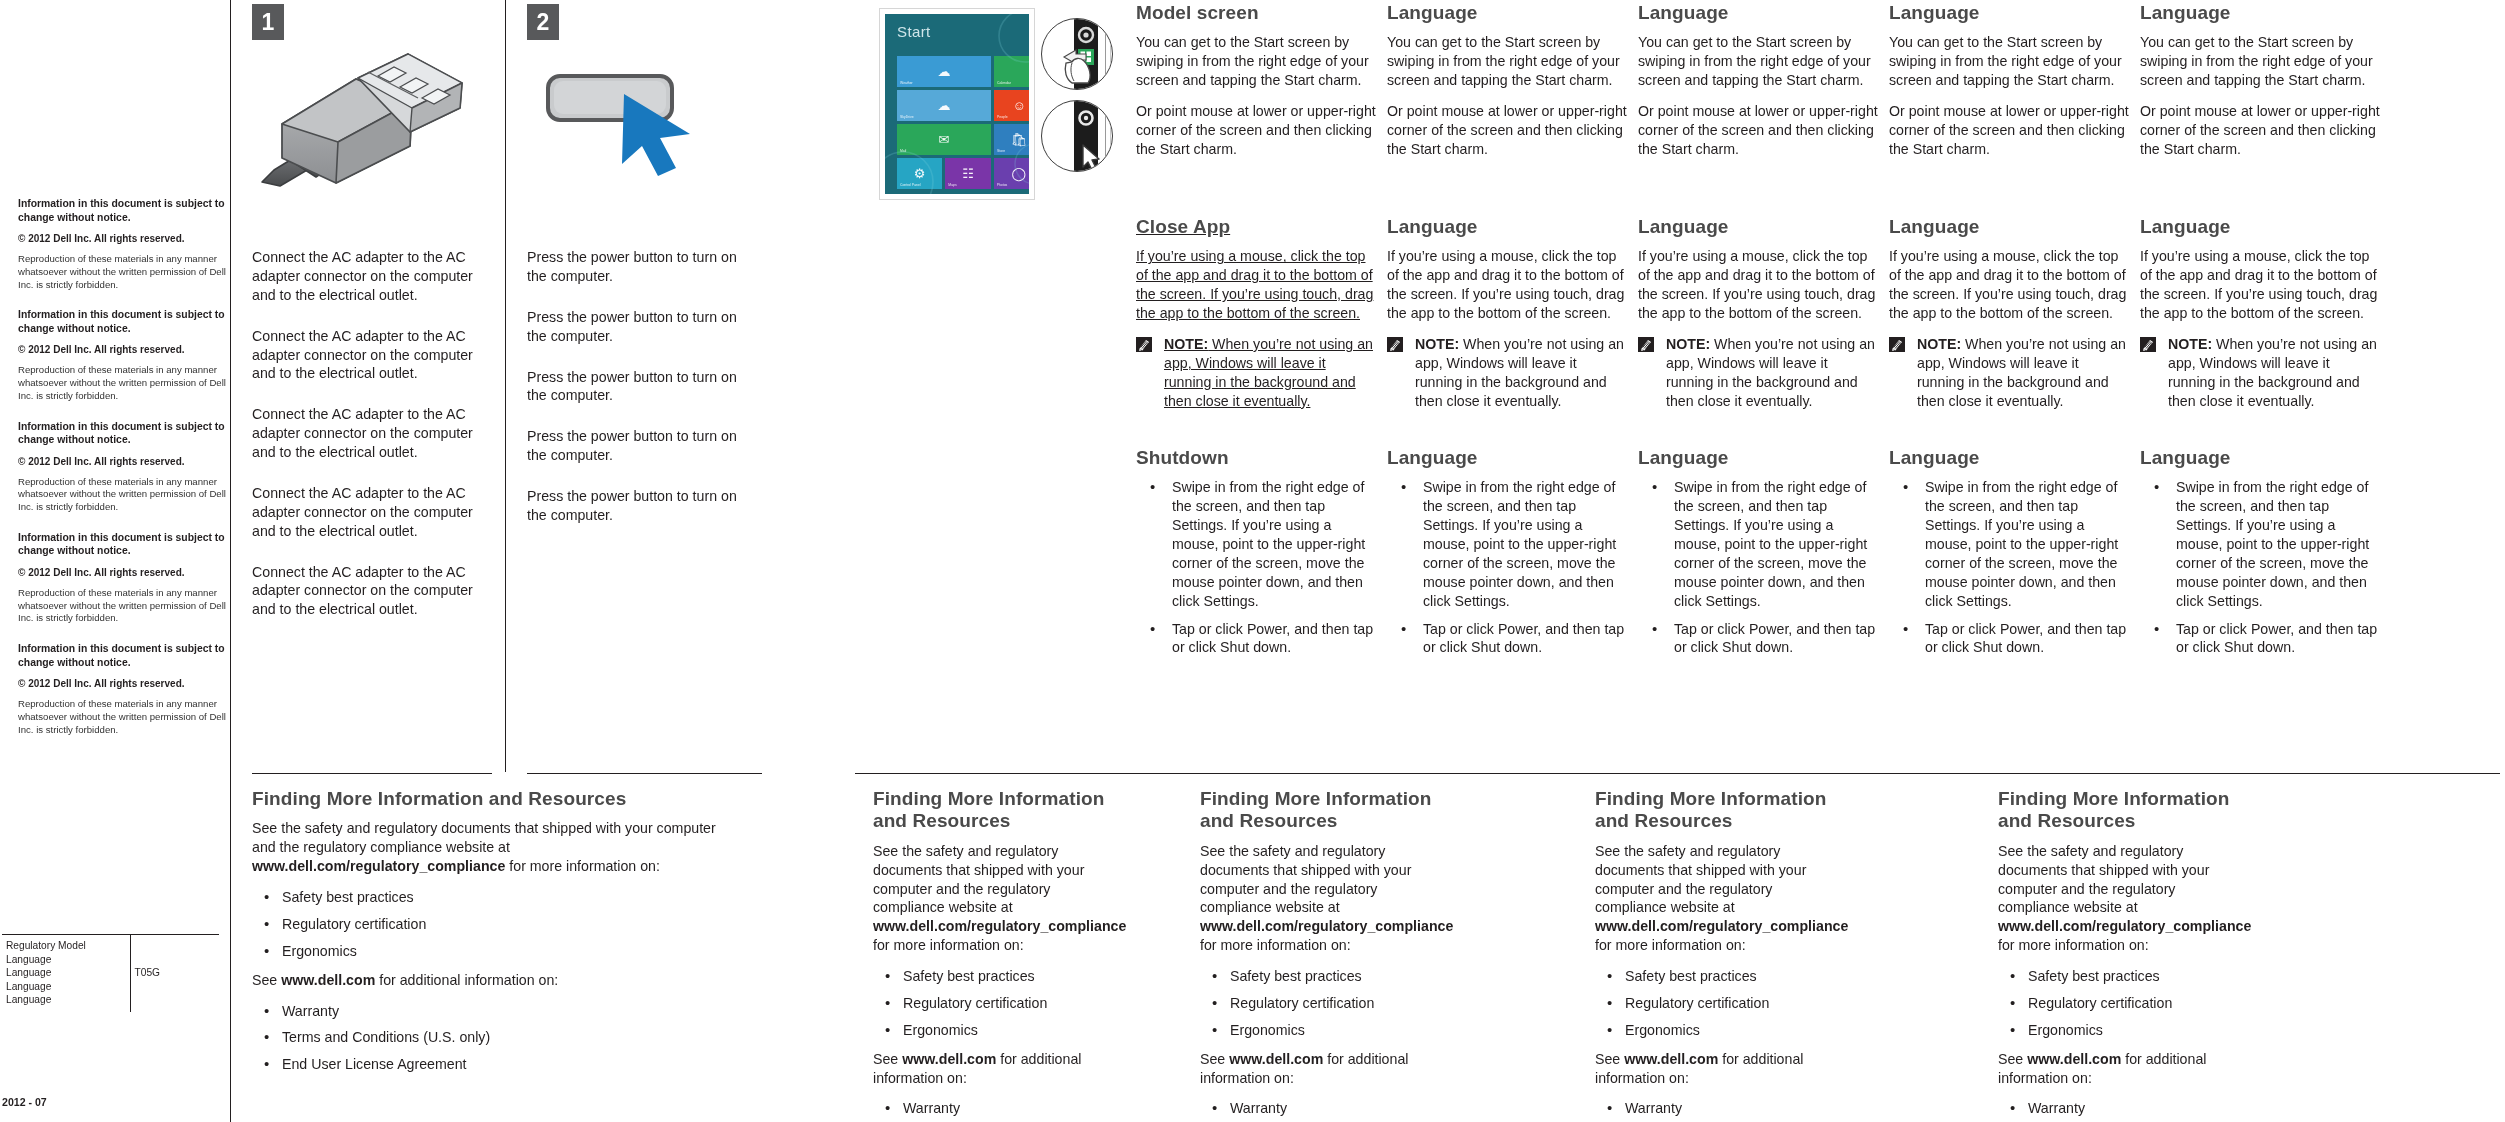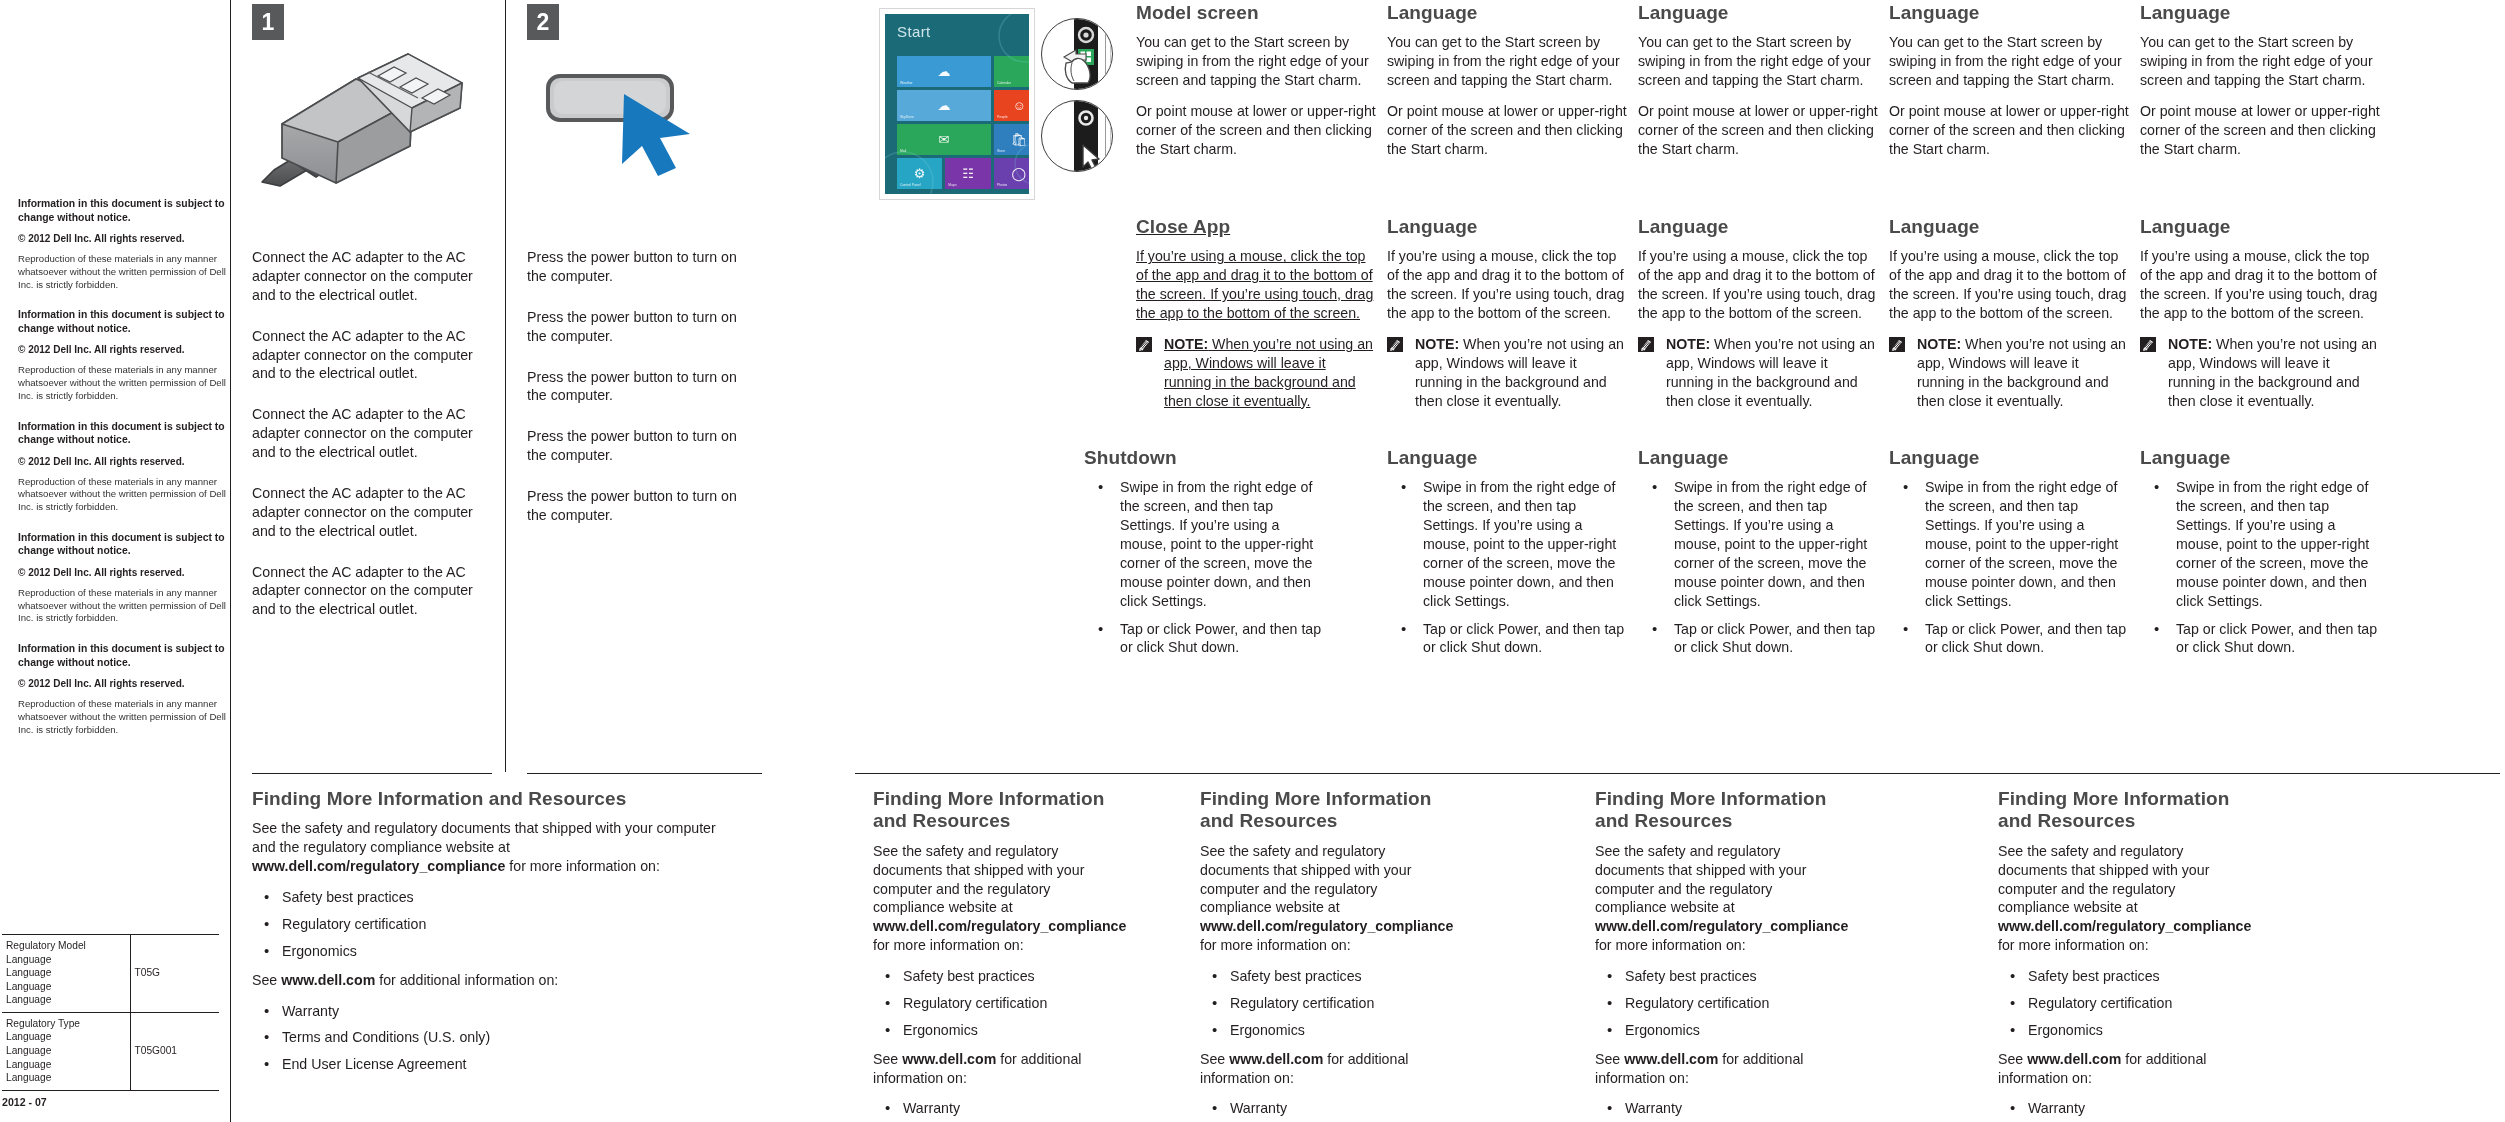--- a/index.html
+++ b/index.html
@@ -130,30 +130,20 @@
     <tbody>
         <tr>
           <td class="lbl">
             <div>Regulatory Model</div>
             <div>Language</div>
             <div>Language</div>
             <div>Language</div>
             <div>Language</div>
           </td>
           <td>T05G</td>
-        </tr>
-        <tr>
-          <td class="lbl">
-            <div>Regulatory Type</div>
-            <div>Language</div>
-            <div>Language</div>
-            <div>Language</div>
-            <div>Language</div>
-          </td>
-          <td>T05G001</td>
         </tr>
       </tbody>
   </table>
   <div id="docdate">2012 - 07</div>
 
   <div class="vrule" style="left:230px; top:0; height:1122px;"></div>
 
   <div class="step-badge" style="left:252px; top:4px;">
     <span>1</span>
   </div>
@@ -325,21 +315,21 @@
         <div class="p">If you’re using a mouse, click the top of the app and drag it to the bottom of the screen. If you’re using touch, drag the app to the bottom of the screen.</div>
         <div class="note"><span class="nicon">
             <svg width="16" height="15" viewBox="0 0 16 15">
               <rect width="16" height="15" fill="#231f20"></rect>
               <path d="M3.5,11.5 L10,3 L13,5 L6.5,13.5 Z" fill="#fff"></path>
               <path d="M4.6,10.6 L10.2,4.2 M6.0,11.5 L11.4,5.1 M7.4,12.4 L12.4,6.0" stroke="#231f20" stroke-width="0.9"></path>
               <path d="M3.5,11.5 L3.2,14 L5.6,13.2 Z" fill="#fff"></path>
             </svg>
           </span><span class="b">NOTE:</span><span> When you’re not using an app, Windows will leave it running in the background and then close it eventually.</span></div>
       </div>
-      <div class="sect" style="left: 1084px; top: 447px; width: 240px;">
+      <div class="sect" style="left: 1136px; top: 447px; width: 240px;">
         <div class="h-sec">Shutdown</div>
         <ul class="bul">
           <li>Swipe in from the right edge of the screen, and then tap Settings. If you’re using a mouse, point to the upper-right corner of the screen, move the mouse pointer down, and then click Settings.</li>
           <li>Tap or click Power, and then tap or click Shut down.</li>
         </ul>
       </div>
       <div class="sect" style="left: 1387px; top: 2px; width: 240px;">
         <div class="h-sec">Language</div>
         <div class="p">You can get to the Start screen by swiping in from the right edge of your screen and tapping the Start charm.</div>
         <div class="p">Or point mouse at lower or upper-right corner of the screen and then clicking the Start charm.</div>

